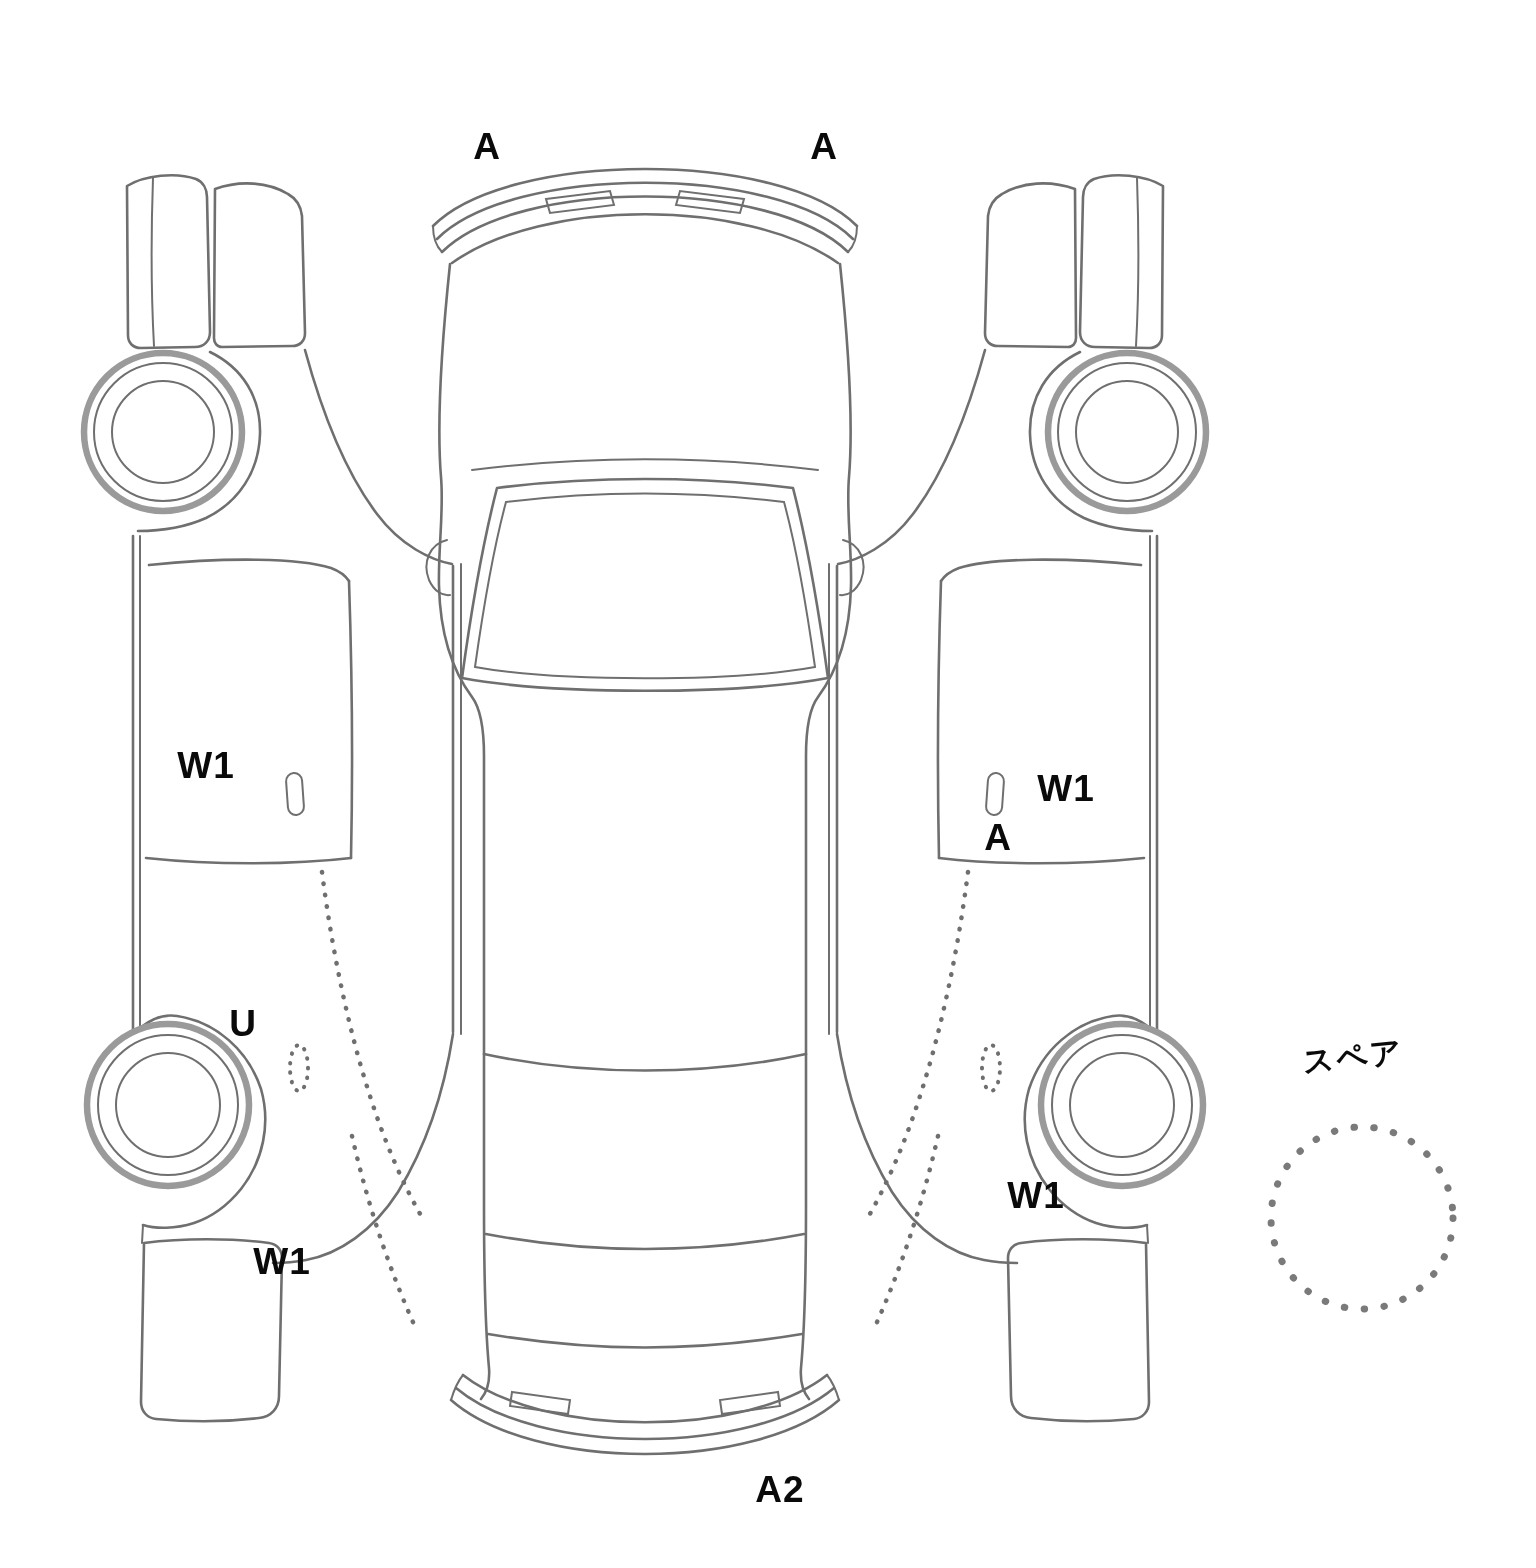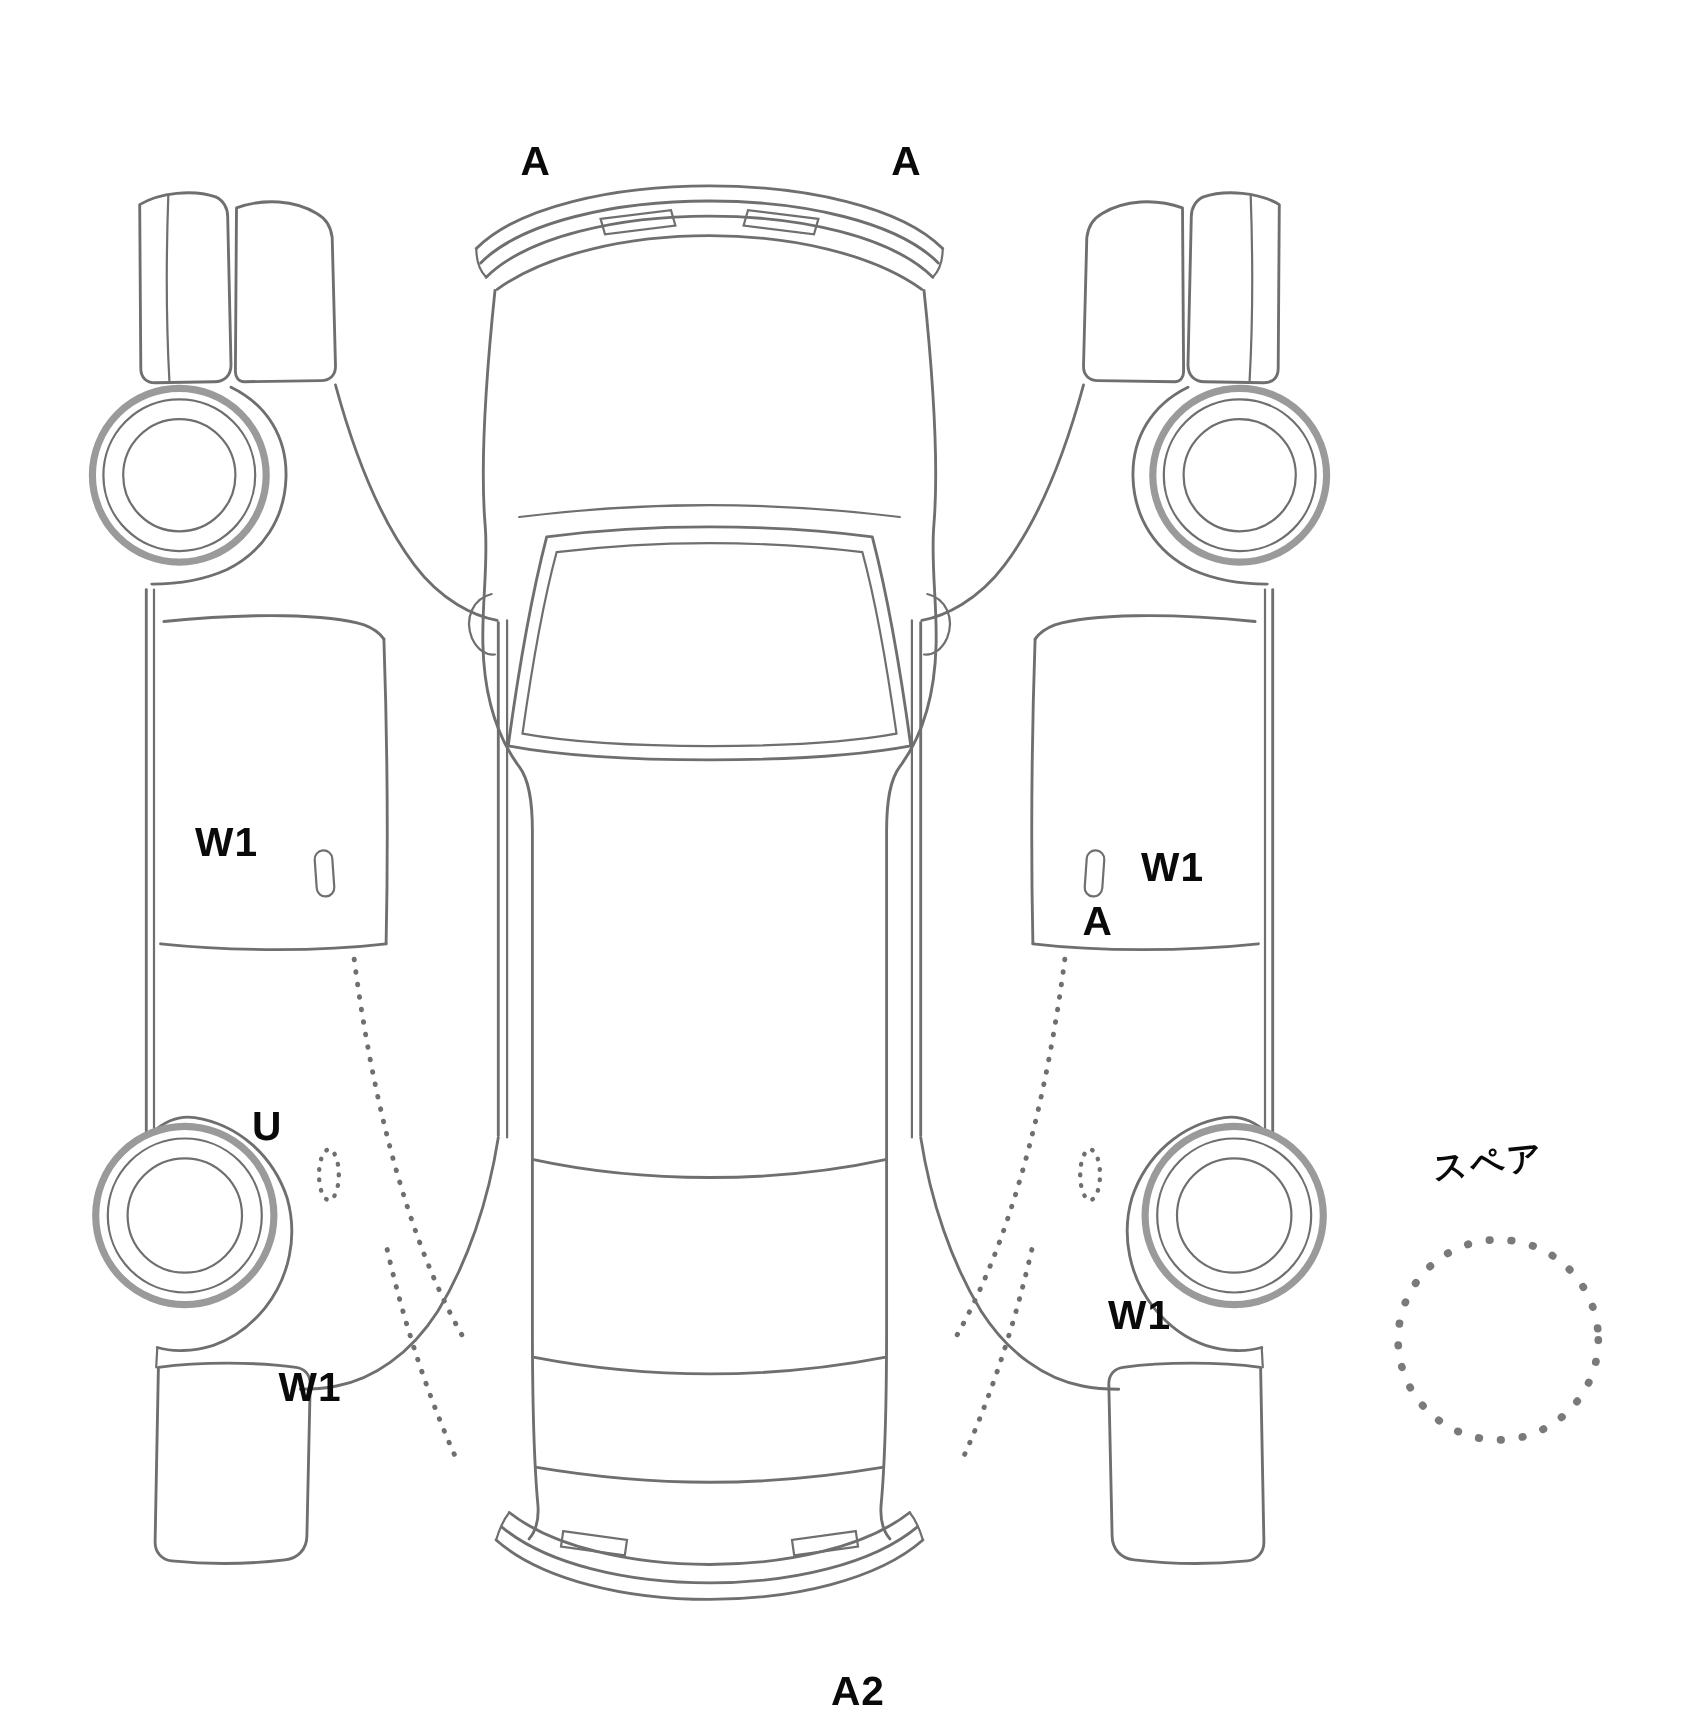--- a/index.html
+++ b/index.html
@@ -129,16 +129,16 @@
   </svg>
 
   <div class="marker" style="left:487px;top:147px">A</div>
   <div class="marker" style="left:824px;top:147px">A</div>
   <div class="marker" style="left:206px;top:766px">W1</div>
   <div class="marker" style="left:1066px;top:789px">W1</div>
   <div class="marker" style="left:998px;top:838px">A</div>
   <div class="marker" style="left:243px;top:1024px">U</div>
   <div class="marker" style="left:1036px;top:1196px">W1</div>
   <div class="marker" style="left:282px;top:1262px">W1</div>
-  <div class="marker" style="left:780px;top:1538px">A2</div>
+  <div class="marker" style="left:780px;top:1490px">A2</div>
   <div class="marker jp" style="left:1353px;top:1057px">スペア</div>
 
 </div>
 
 </body></html>

